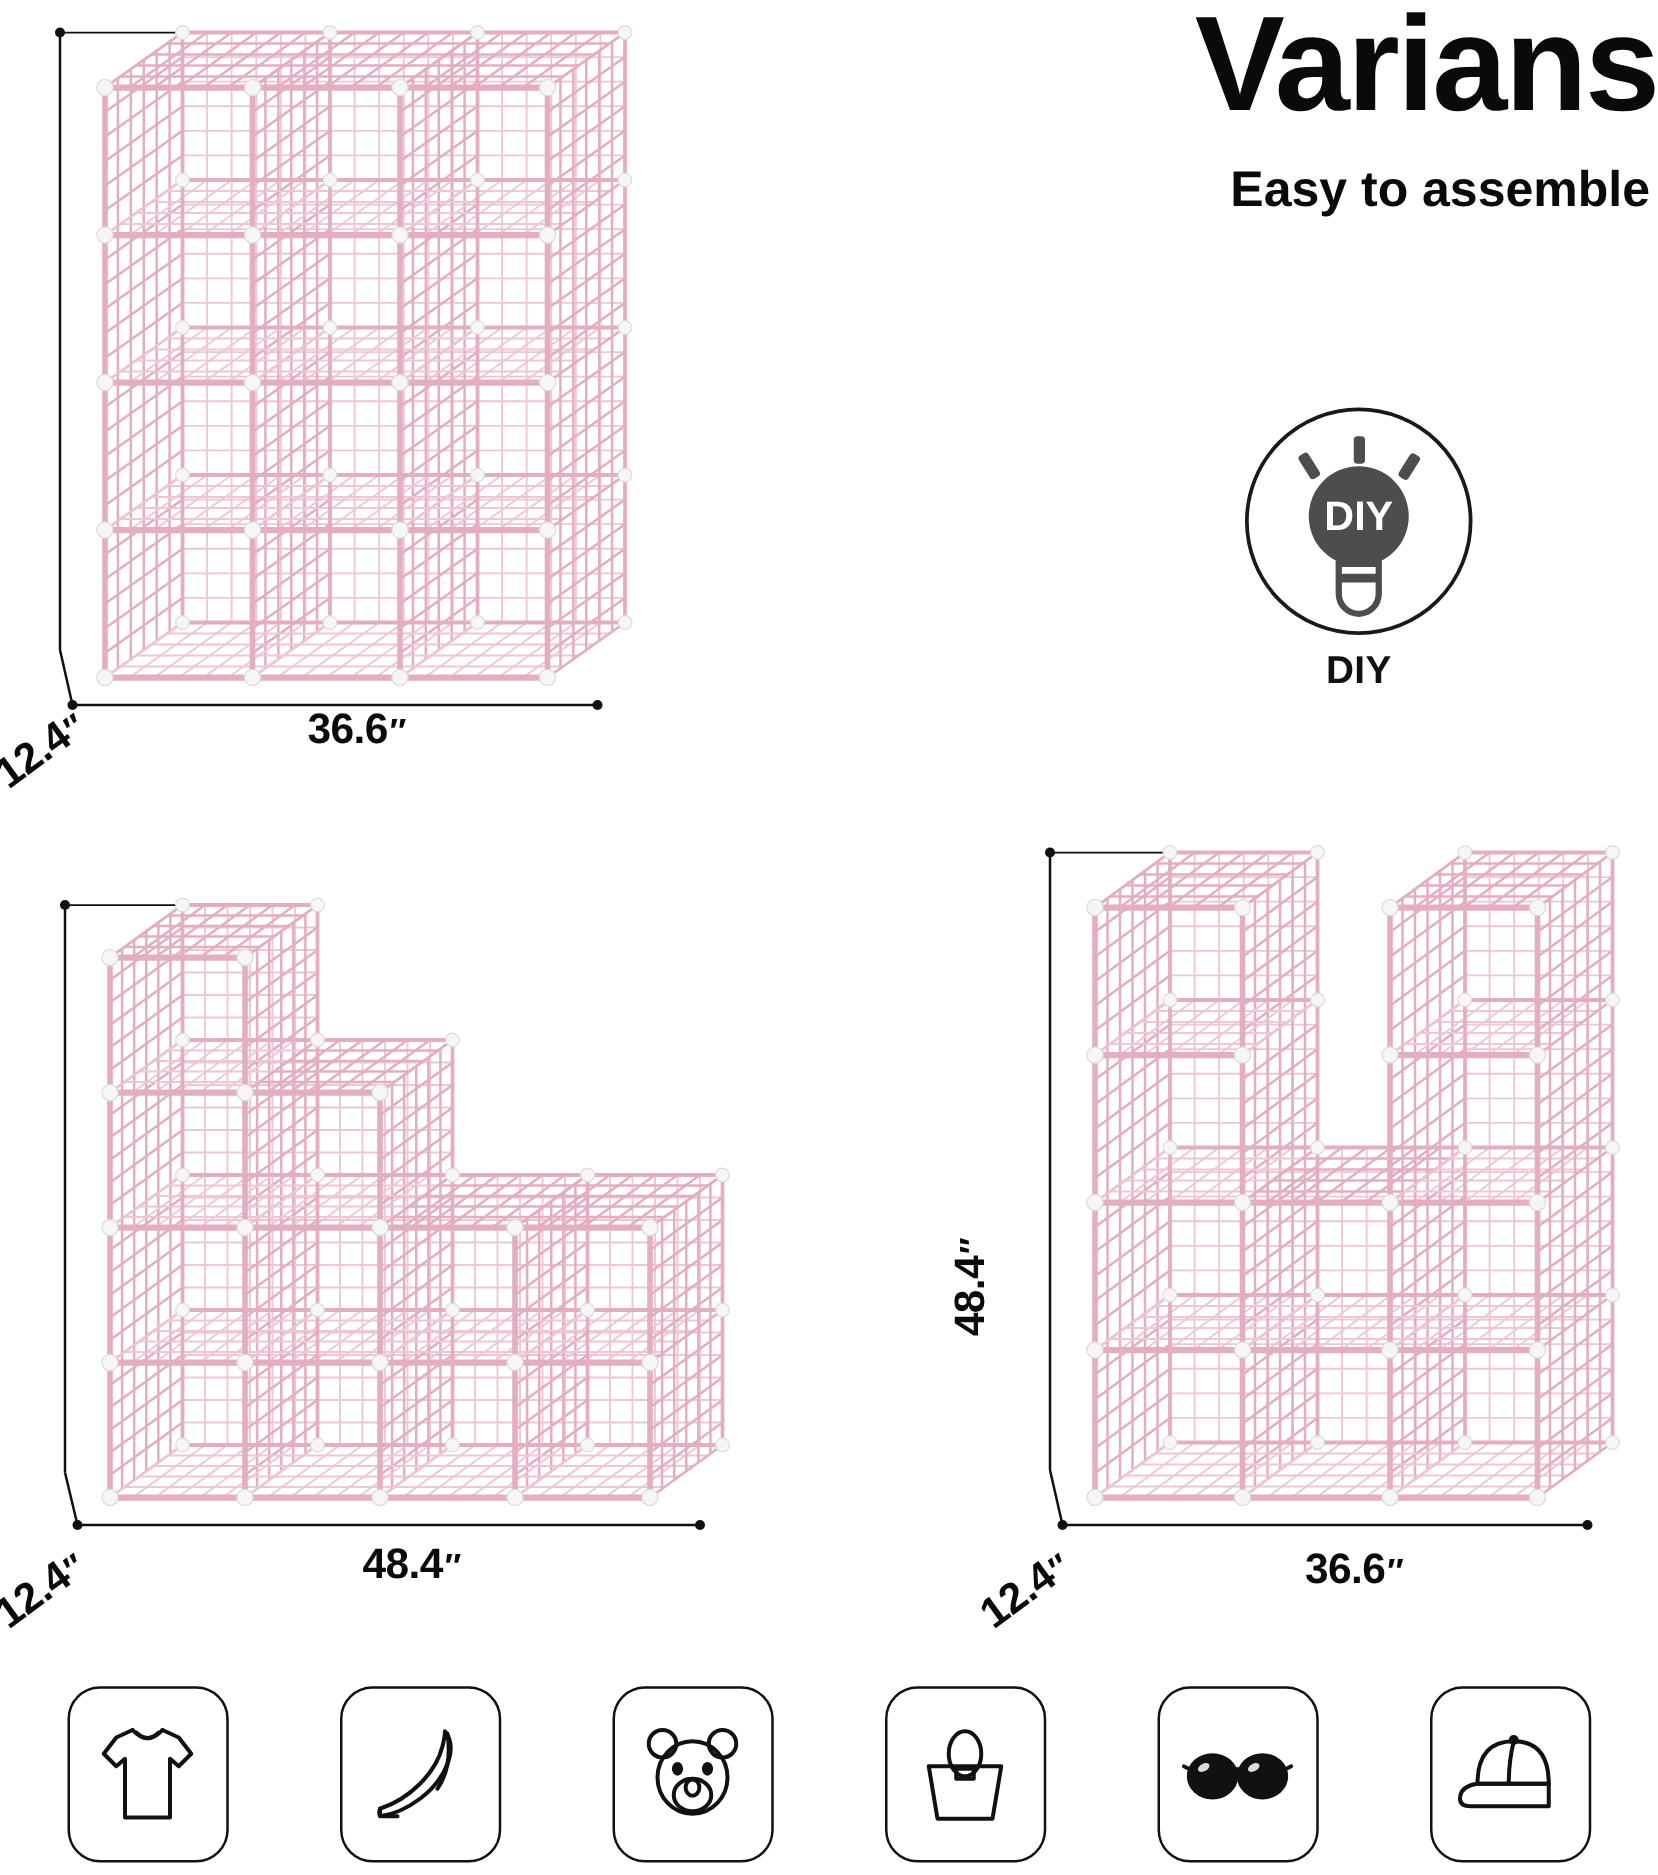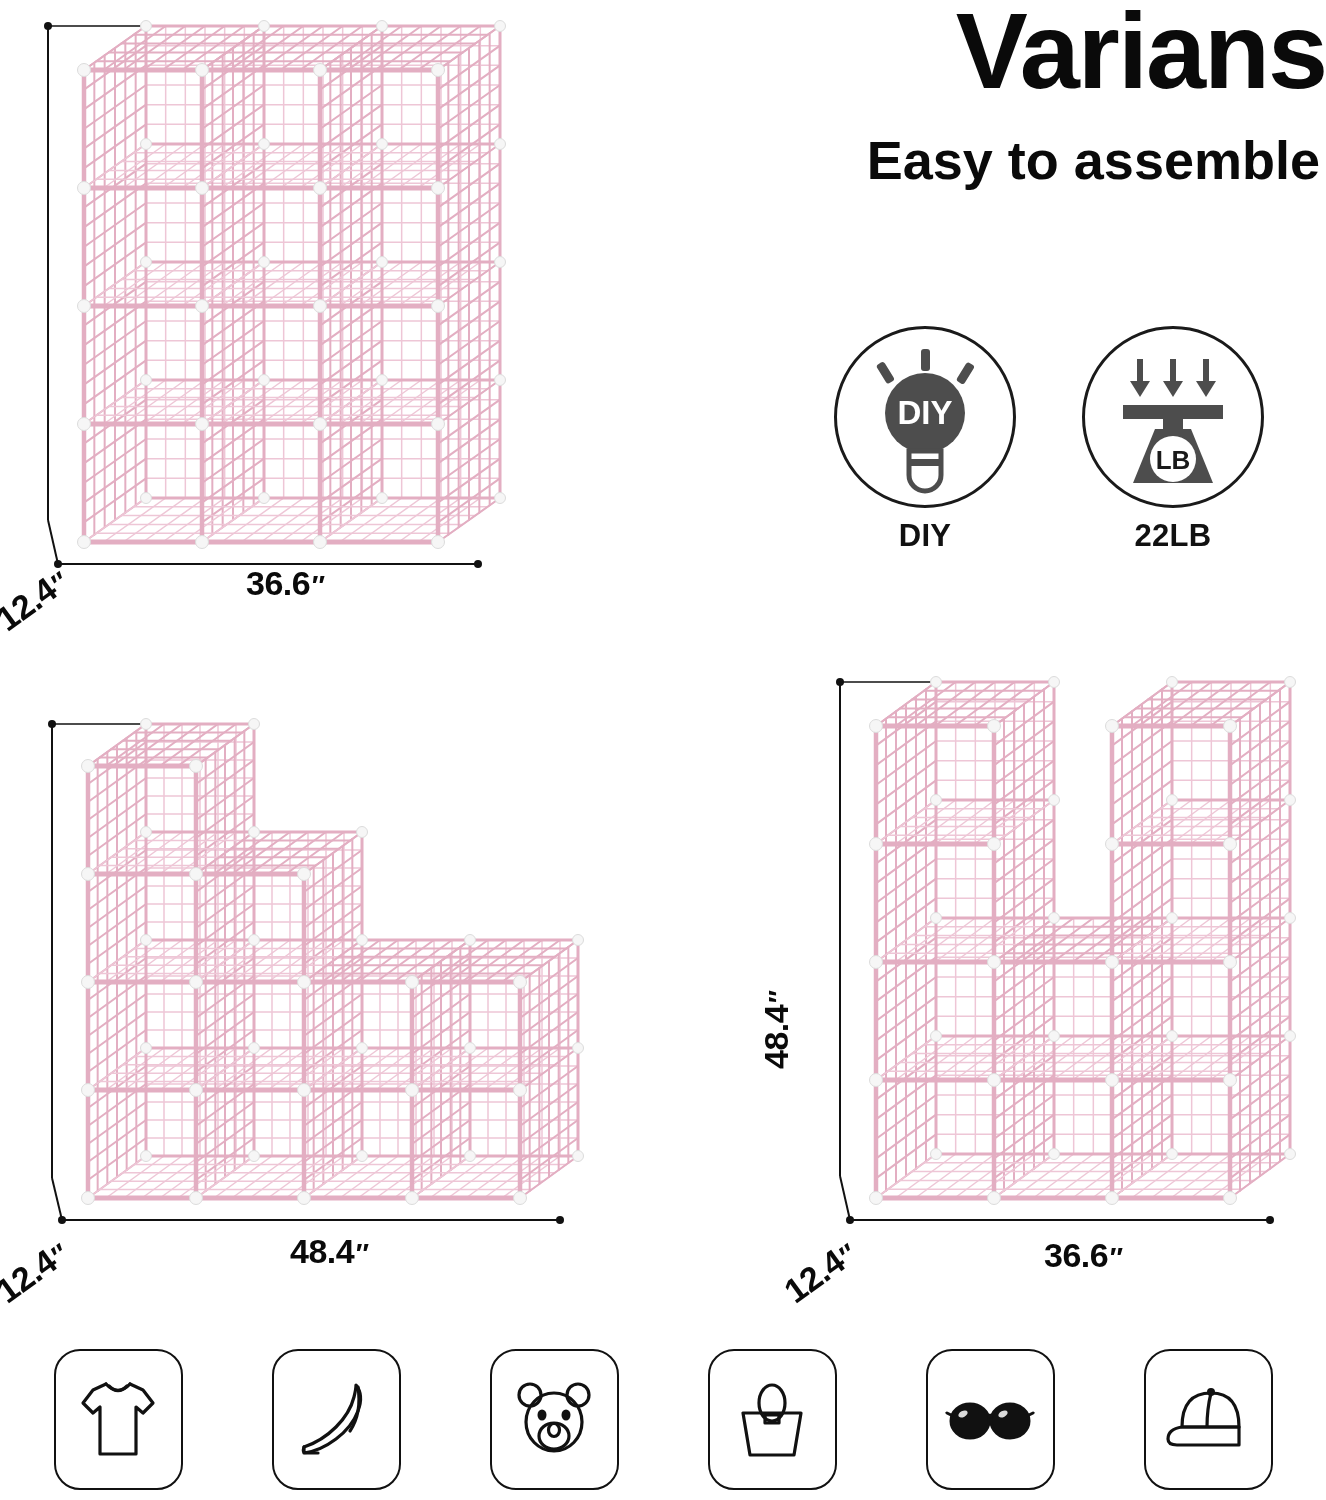--- a/index.html
+++ b/index.html
@@ -5,26 +5,26 @@
   html,body{margin:0;padding:0;background:#ffffff;}
   body{width:1326px;height:1500px;position:relative;overflow:hidden;
        font-family:"Liberation Sans",sans-serif;color:#111;}
 
   .stage{position:absolute;inset:0;}
 
   
   #headline{position:absolute;left:746px;top:-4px;width:580px;text-align:right;}
   #title{font-size:108px;font-weight:700;letter-spacing:-2px;line-height:1.02;
          color:#0a0a0a;font-family:"Liberation Sans",sans-serif;}
-  #subtitle{margin-top:22px;font-size:54px;font-weight:700;line-height:1.22;
+  #subtitle{margin-top:22px;font-size:40px;font-weight:700;line-height:1.22;
             color:#0a0a0a;padding-right:6px;}
 
   
-  #badges{position:absolute;left:811px;top:326px;width:450px;
-          display:flex;justify-content:flex-end;gap:72px;}
+  #badges{position:absolute;left:862px;top:326px;width:450px;
+          display:flex;justify-content:center;gap:31px;}
   .badge{width:176px;display:flex;flex-direction:column;align-items:center;}
   .badge-ring{width:176px;height:176px;border-radius:50%;border:3px solid #1a1a1a;
               position:relative;background:#fff;}
   .badge-cap{margin-top:10px;font-size:31px;font-weight:700;letter-spacing:.3px;}
 
   
   .dim{position:absolute;font-size:34px;font-weight:700;color:#0a0a0a;
        white-space:nowrap;letter-spacing:-.5px;}
   .dim .q{font-size:.82em;font-style:italic;}
   .dim-v{transform-origin:left bottom;transform:rotate(-90deg);}
@@ -62,46 +62,20 @@
           </g>
           <circle cx="88" cy="84" r="40" fill="#4d4d4d"></circle>
           <path d="M72 122 h32 v24 a16 16 0 0 1 -32 0 z" fill="#fff" stroke="#4d4d4d" stroke-width="5"></path>
           <rect x="72" y="130" width="32" height="7" fill="#4d4d4d"></rect>
           <text x="88" y="95" text-anchor="middle" fill="#ffffff" font-family="Liberation Sans, sans-serif" font-size="33" font-weight="700">DIY</text>
         </svg>
       </div>
       <div class="badge-cap">DIY</div>
     </div>
 
-    <div class="badge">
-      <div class="badge-ring">
-        <svg width="176" height="176" viewBox="0 0 176 176">
-          <g fill="#4d4d4d">
-            <g>
-              <rect x="52" y="30" width="6" height="24"></rect>
-              <path d="M45 52 h20 l-10 16 z"></path>
-            </g>
-            <g>
-              <rect x="85" y="30" width="6" height="24"></rect>
-              <path d="M78 52 h20 l-10 16 z"></path>
-            </g>
-            <g>
-              <rect x="118" y="30" width="6" height="24"></rect>
-              <path d="M111 52 h20 l-10 16 z"></path>
-            </g>
-            <rect x="38" y="76" width="100" height="14"></rect>
-            <rect x="78" y="88" width="20" height="14"></rect>
-            <path d="M70 100 h36 l22 54 h-80 z"></path>
-          </g>
-          <circle cx="88" cy="130" r="23" fill="#ffffff"></circle>
-          <text x="88" y="140" text-anchor="middle" fill="#1a1a1a" font-family="Liberation Sans, sans-serif" font-size="26" font-weight="700">LB</text>
-        </svg>
-      </div>
-      <div class="badge-cap">22LB</div>
-    </div>
 
   </div>
 
   <svg id="u1" style="position:absolute;left:24px;top:2px;" width="500" height="600">
       <g>
         <line x1="24" y1="24" x2="24" y2="518" stroke="#111" stroke-width="2"></line>
         <circle cx="24" cy="24" r="4" fill="#111"></circle>
         <line x1="24" y1="24" x2="122" y2="24" stroke="#111" stroke-width="1.4"></line>
         <line x1="24" y1="518" x2="34" y2="562" stroke="#111" stroke-width="2"></line>
         <circle cx="34" cy="562" r="4" fill="#111"></circle>

